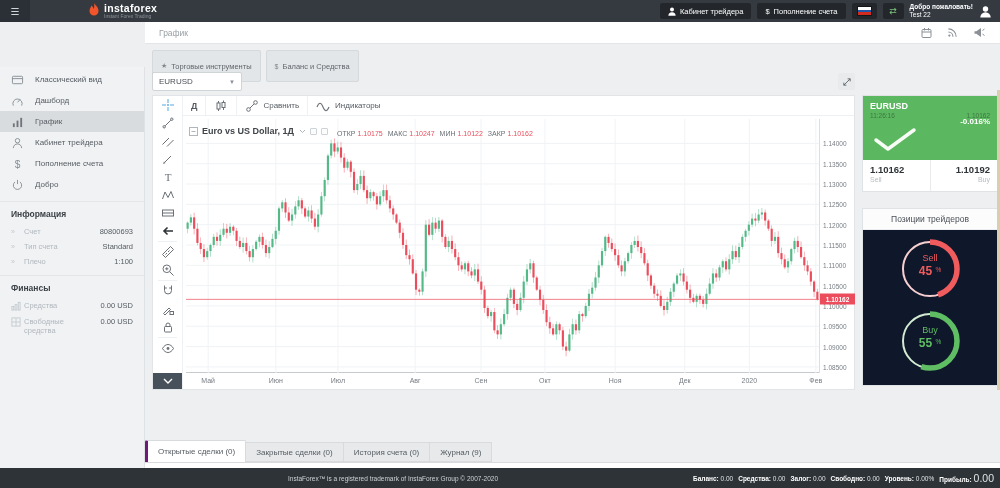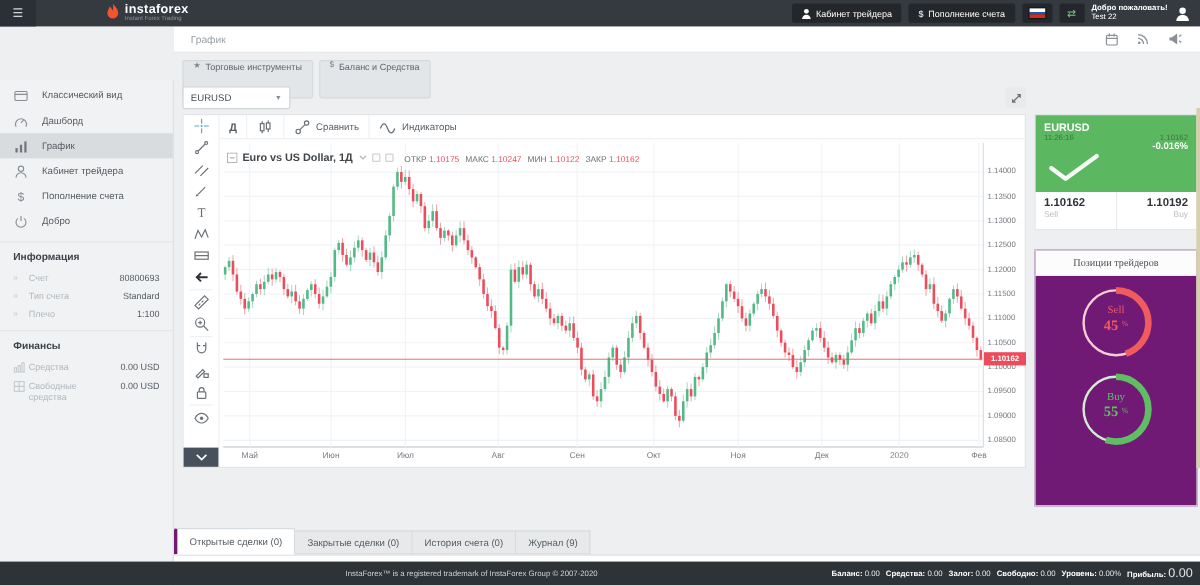--- a/index.html
+++ b/index.html
@@ -37,21 +37,21 @@
   .sb-row .val { color:#565c62; text-align:right; white-space:nowrap; line-height:9px; }
 
   
   .main { position:absolute; left:145px; top:22px; width:855px; height:446px; background:#edeff1; }
   .mtop { position:relative; height:22px; background:#fff; border-bottom:1px solid #e3e6e8; display:flex; align-items:center; }
   .mtitle { margin-left:14px; font-size:8.5px; color:#9aa0a5; }
   .mdate { position:absolute; left:0; right:0; text-align:center; font-size:8px; color:#565c62; }
   .mt-icons { margin-left:auto; display:flex; gap:15px; padding-right:15px; z-index:1; }
   .mt-icons span { cursor:pointer; }
   .tool-row { position:absolute; left:7px; top:28px; display:flex; gap:5px; }
-  .grey-btn { background:#e3e6e8; border:1px solid #d6d9db; border-radius:2px; font-size:7.5px; color:#5f666c; height:32px; padding:0 8px; display:flex; align-items:flex-start; gap:4px; cursor:pointer; }
+  .grey-btn { background:#e3e6e8; border:1px solid #d6d9db; border-radius:2px; font-size:7.5px; color:#5f666c; height:32px; padding:0 8px; display:flex; align-items:center; gap:4px; cursor:pointer; }
   .grey-btn .bico { color:#80868c; font-size:7px; }
   .sym-select { position:absolute; left:7px; top:50px; width:90px; height:19px; background:#fff; border:1px solid #cfd4d7; border-radius:2px; font-size:8px; color:#4a5056; display:flex; align-items:center; justify-content:space-between; padding:0 6px; cursor:pointer; }
   .sym-select .car { color:#8a9095; font-size:6px; }
   .expand-btn { position:absolute; left:693px; top:51px; width:17px; height:17px; background:#e8eaec; border-radius:2px; display:flex; align-items:center; justify-content:center; cursor:pointer; }
 
   
   .chart-panel { position:absolute; left:7px; top:73px; width:703px; height:295px; background:#fff; border:1px solid #e2e5e7; }
   .cp-left { position:absolute; left:0; top:0; width:30px; height:293px; border-right:1px solid #eef1f3; }
   .tool-ico { height:18px; display:flex; align-items:center; justify-content:center; cursor:pointer; }
   .tb-sep { border-top:1px solid #eef1f3; margin:1px 5px; }
@@ -78,21 +78,21 @@
   .qc-time { font-size:6.5px; color:rgba(0,0,0,.38); margin-top:1px; }
   .qc-pct { position:absolute; right:7px; top:21px; font-size:8px; font-weight:bold; }
   .qc-price { position:absolute; right:7px; top:16px; font-size:6.5px; color:rgba(0,0,0,.38); }
   .qc-check { position:absolute; left:8px; top:30px; }
   .qc-row { display:flex; height:31px; }
   .qc-cell { flex:1; padding:4px 7px; cursor:pointer; }
   .qc-cell.l { border-right:1px solid #e8eaec; }
   .qc-cell.r { text-align:right; }
   .qc-val { font-size:9.5px; font-weight:bold; color:#2f3438; }
   .qc-lbl { font-size:7px; color:#b7bdc2; margin-top:1px; }
-  .pos-card { position:absolute; left:717px; top:186px; width:136px; height:214px; background:#701a75; border:1px solid #dfe3e5;font-family:Liberation Serif, serif; }
+  .pos-card { position:absolute; left:717px; top:186px; width:136px; height:178px; background:#0f172a; border:1px solid #dfe3e5; }
   .pos-head { height:21px; line-height:20px; text-align:center; font-size:8.5px; color:#4a5056; border-bottom:1px solid #ebedef; background:#fcfcfd; }
   .gauge { position:relative; width:66px; height:66px; margin:6px auto 0; }
   .g-label { position:absolute; width:100%; text-align:center; top:17px; font-size:9px; }
   .g-val { position:absolute; width:100%; text-align:center; top:28px; font-size:12px; font-weight:bold; }
   .g-val .pc { font-size:6.5px; font-weight:normal; vertical-align:3px; }
 
   
   .tabs { position:absolute; left:0; top:418px; height:22px; display:flex; align-items:flex-end; }
   .tab { height:20px; line-height:20px; padding:0 10px; font-size:8px; color:#565c62; background:#e7e9eb; border:1px solid #d8dbdd; border-left:none; cursor:pointer; white-space:nowrap; }
   .tab:first-child { border-left:1px solid #d8dbdd; }

